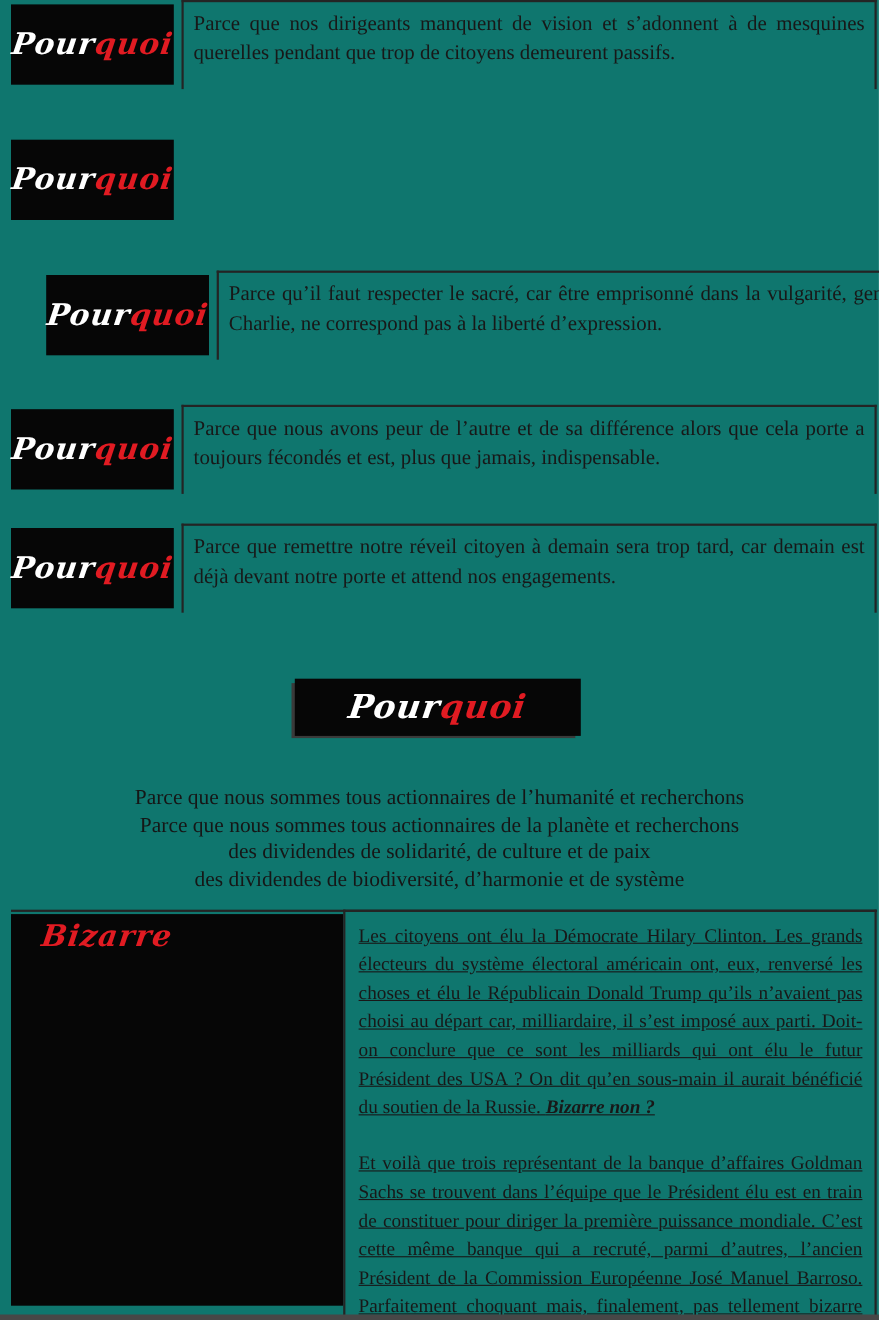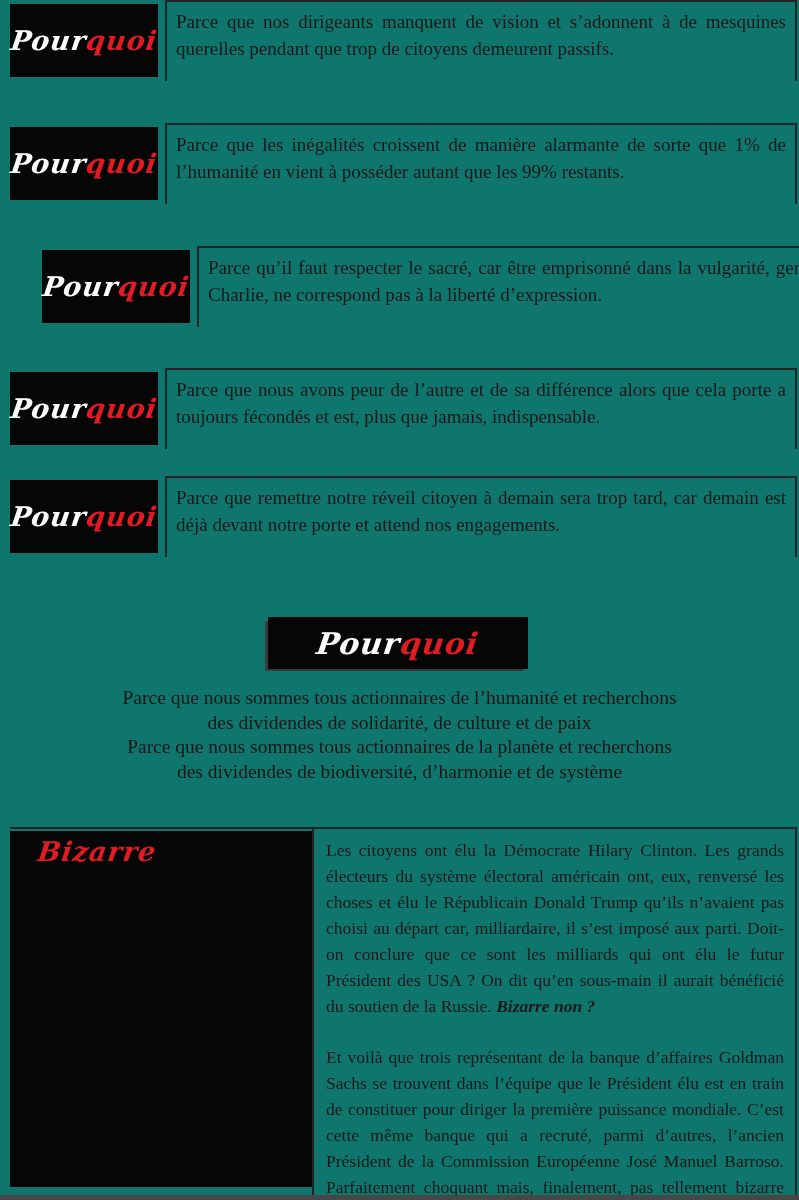--- a/index.html
+++ b/index.html
@@ -35,21 +35,21 @@
   
   .header-box {
     position:absolute; left:268px; top:617px; width:260px; height:52px;
     background:#060606; display:flex; align-items:center; justify-content:center;
     box-shadow:-4px 3px 0 -1px #3a3a3a;
   }
   .header-box .script { font-size:30px; }
 
   
   .manifesto {
-    position:absolute; left:40px; top:686px; width:719px;
+    position:absolute; left:40px; top:714px; width:719px;
     text-align:center; font-size:19.5px; line-height:24.5px; color:#161616;
   }
 
   
   .bizarre {
     position:absolute; left:10px; top:827px; width:787px; height:373px;
     border-top:2px solid #242424; box-sizing:border-box;
   }
   .biz-label-box {
     position:absolute; left:0; top:2px; width:302px; height:356px;
@@ -57,42 +57,41 @@
   }
   .biz-label {
     position:absolute; left:28px; top:5px; font-size:27px; color:#e11b22;
   }
   .biz-text-cell {
     position:absolute; left:302px; top:-2px; width:485px; height:377px;
     box-sizing:border-box; border:2px solid #242424; border-bottom:none;
     padding:8px 11px 0 12px; font-size:17.5px; line-height:26px;
     text-align:justify; color:#181818; overflow:hidden;
   }
-  .biz-text-cell p { margin:0; }
+  .biz-text-cell p { margin:0;text-decoration:underline; }
   .biz-text-cell p + p { margin-top:25px; }
   .emph { font-weight:bold; font-style:italic; }
 
   .bottom-band {
     position:absolute; left:0; bottom:0; width:799px; height:5px; background:#474747;
   }
 </style>
 </head>
 <body>
 
 <div class="page">
 
   <div class="prow r1">
     <div class="text-cell">Parce que nos dirigeants manquent de vision et s’adonnent à de mesquines querelles pendant que trop de citoyens demeurent passifs.</div>
     <div class="label-box">
       <span class="script logo-size"><span class="logo-pour">Pour</span><span class="logo-quoi">quoi</span></span>
     </div>
   </div>
 
   <div class="prow r2">
-    <div class="text-cell">Parce que les inégalités croissent de manière alarmante de sorte que 1% de l’humanité en vient à posséder autant que les 99% restants.</div>
     <div class="label-box">
       <span class="script logo-size"><span class="logo-pour">Pour</span><span class="logo-quoi">quoi</span></span>
     </div>
   </div>
 
   <div class="prow r3">
     <div class="text-cell">Parce qu’il faut respecter le sacré, car être emprisonné dans la vulgarité, genre Charlie, ne correspond pas à la liberté d’expression.</div>
     <div class="label-box">
       <span class="script logo-size"><span class="logo-pour">Pour</span><span class="logo-quoi">quoi</span></span>
     </div>
@@ -111,22 +110,22 @@
       <span class="script logo-size"><span class="logo-pour">Pour</span><span class="logo-quoi">quoi</span></span>
     </div>
   </div>
 
   <div class="header-box">
     <span class="script"><span class="logo-pour">Pour</span><span class="logo-quoi">quoi</span></span>
   </div>
 
   <div class="manifesto">
     <div>Parce que nous sommes tous actionnaires de l’humanité et recherchons</div>
+    <div>Parce que nous sommes tous actionnaires de la planète et recherchons</div>
     <div>des dividendes de solidarité, de culture et de paix</div>
-    <div>Parce que nous sommes tous actionnaires de la planète et recherchons</div>
     <div>des dividendes de biodiversité, d’harmonie et de système</div>
   </div>
 
   <div class="bizarre">
     <div class="biz-label-box">
       <span class="script biz-label">Bizarre</span>
     </div>
     <div class="biz-text-cell">
       <p><span>Les citoyens ont élu la Démocrate Hilary Clinton.  Les grands électeurs du système électoral américain ont, eux, renversé les choses et élu le Républicain Donald Trump qu’ils n’avaient pas choisi au départ car, milliardaire, il s’est imposé aux parti.  Doit-on conclure que ce sont les milliards qui ont élu le futur Président des USA ?  On dit qu’en sous-main il aurait bénéficié du soutien de la Russie.</span> <span class="emph">Bizarre non ?</span></p>
       <p><span>Et voilà que trois représentant de la banque d’affaires Goldman Sachs se trouvent dans l’équipe que le Président élu est en train de constituer pour diriger la première puissance mondiale.  C’est cette même banque qui a recruté, parmi d’autres,  l’ancien Président de la Commission Européenne José Manuel Barroso. Parfaitement choquant mais, finalement, pas tellement bizarre car qui se ressemble s’assemble.</span>  </p>

